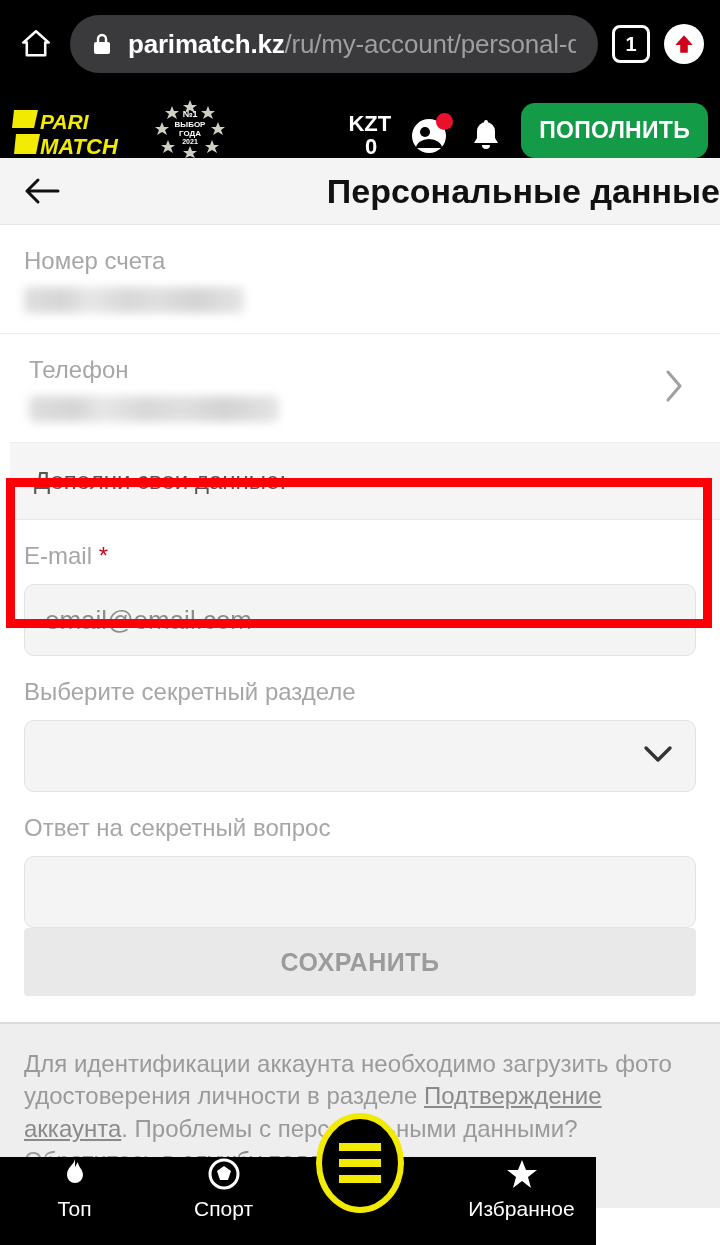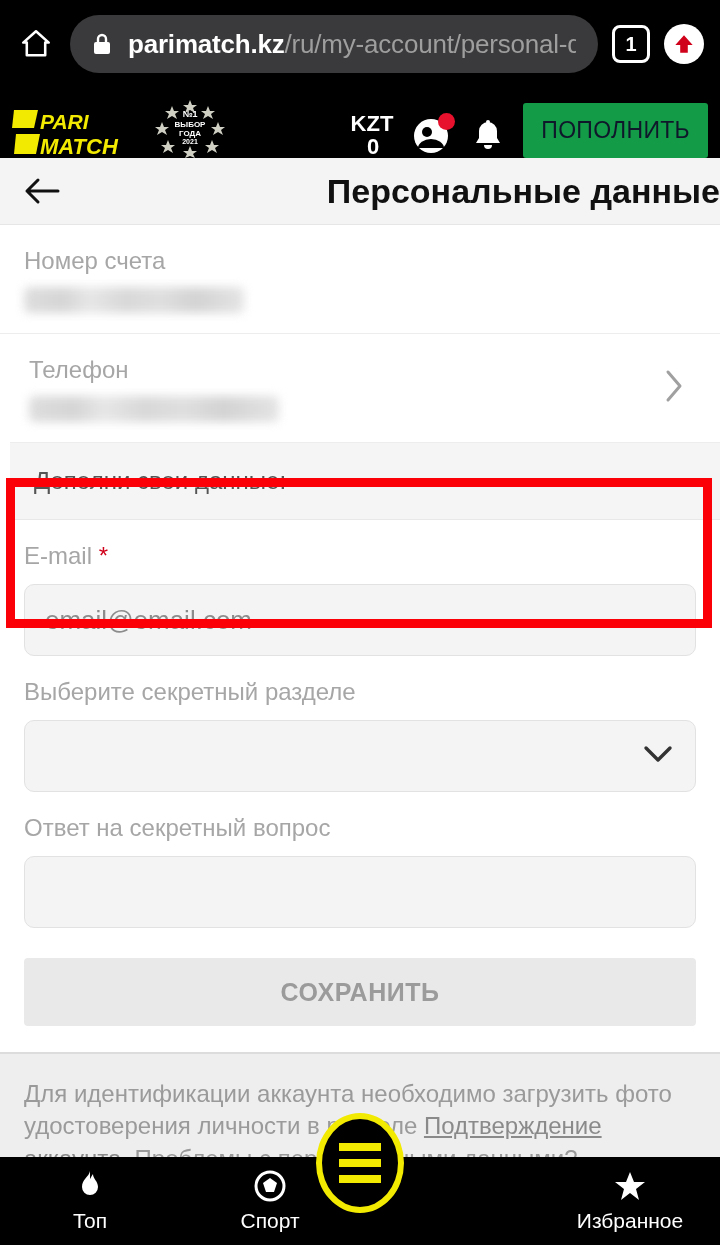--- a/index.html
+++ b/index.html
@@ -48,22 +48,22 @@
   .balance { color: #ffffff; text-align: left; line-height: 1.05; margin-right: 2px; }
   .balance .cur { font-size: 22px; font-weight: 700; display:block; }
   .balance .amt { font-size: 22px; font-weight: 700; display:block; text-align:right; padding-right: 14px;}
   .avatar-wrap { position: relative; width: 44px; height: 44px; flex:0 0 44px; }
   .notif-dot {
     position: absolute; right: -2px; top: -1px; width: 17px; height: 17px;
     border-radius: 50%; background: #e8112d;
   }
   .bell-wrap { width: 42px; height: 44px; flex:0 0 42px; display:flex; align-items:center; justify-content:center;}
   .deposit-btn {
-    background: #139b48; color: #0f172a; font-size: 23px; font-weight: 400;
-    padding: 14px 18px; border: none; border-radius: 3px; letter-spacing: 0.3px;
+    background: #139b48; color: #ffffff; font-size: 23px; font-weight: 700;
+    padding: 14px 18px; border: none; border-radius: 14px; letter-spacing: 0.3px;
     white-space: nowrap;
   }
 
   
   .page-title-bar {
     height: 67px; background: #f4f4f4; display: flex; align-items: center;
     position: relative; border-bottom: 1px solid #e6e6e6;
   }
   .back-arrow { position: absolute; left: 24px; width: 36px; height: 36px; display:flex; align-items:center; }
   .page-title {
@@ -93,43 +93,43 @@
   .field { padding-top: 22px; }
   .field-label { font-size: 24px; color: #a6a6a6; margin-bottom: 14px; }
   .req-star { color: #d0021b; font-size: 24px; }
   .control {
     height: 72px; background: #f4f4f4; border: 1px solid #e2e2e2; border-radius: 10px;
     display: flex; align-items: center; padding: 0 20px; position: relative;
   }
   .control-text { font-size: 26px; color: #8c8c8c; }
   .select-chevron { position: absolute; right: 22px; top: 50%; transform: translateY(-50%); }
   .save-btn {
-    margin-top: 30px; margin-bottom: 26px; width: 100%; height: 68px;
+    margin-bottom: 26px; width: 100%; height: 68px;
     background: #e9e9e9; border: none; border-radius: 4px;
     color: #9b9b9b; font-size: 25px; font-weight: 700; letter-spacing: 0.5px;
     font-family: "Liberation Sans", sans-serif;
   }
 
   
   .red-highlight {
     position: absolute; left: 6px; top: 478px; width: 706px; height: 150px;
     border: 9px solid #fb0007; pointer-events: none; z-index: 30;
   }
 
   
   .footer-note {
     background: #eeeeee; padding: 24px 24px 30px 24px; border-top: 2px solid #dcdcdc;
   }
   .footer-text { font-size: 24px; line-height: 1.35; color: #9a9a9a; }
   .footer-link { color: #8a8a8a; text-decoration: underline; }
 
   
   .bottom-nav {
-    position: absolute; left: 0; bottom: 0; width: 720px; height: 88px;
-    background: #000000; display: flex; align-items: center;
+    position: absolute; left: 0; bottom: 0; width: 596px; height: 88px;
+    background: #000000; display: flex; 
   }
   .nav-item {
     flex: 1 1 0; display: flex; flex-direction: column; align-items: center; gap: 6px;
     color: #ffffff;
   }
   .nav-label { font-size: 21px; color: #ffffff; }
   .nav-icon { height: 34px; display:flex; align-items:center; justify-content:center; }
   .nav-center { flex: 1 1 0; }
   .fab {
     position: absolute; left: 50%; transform: translateX(-50%);

